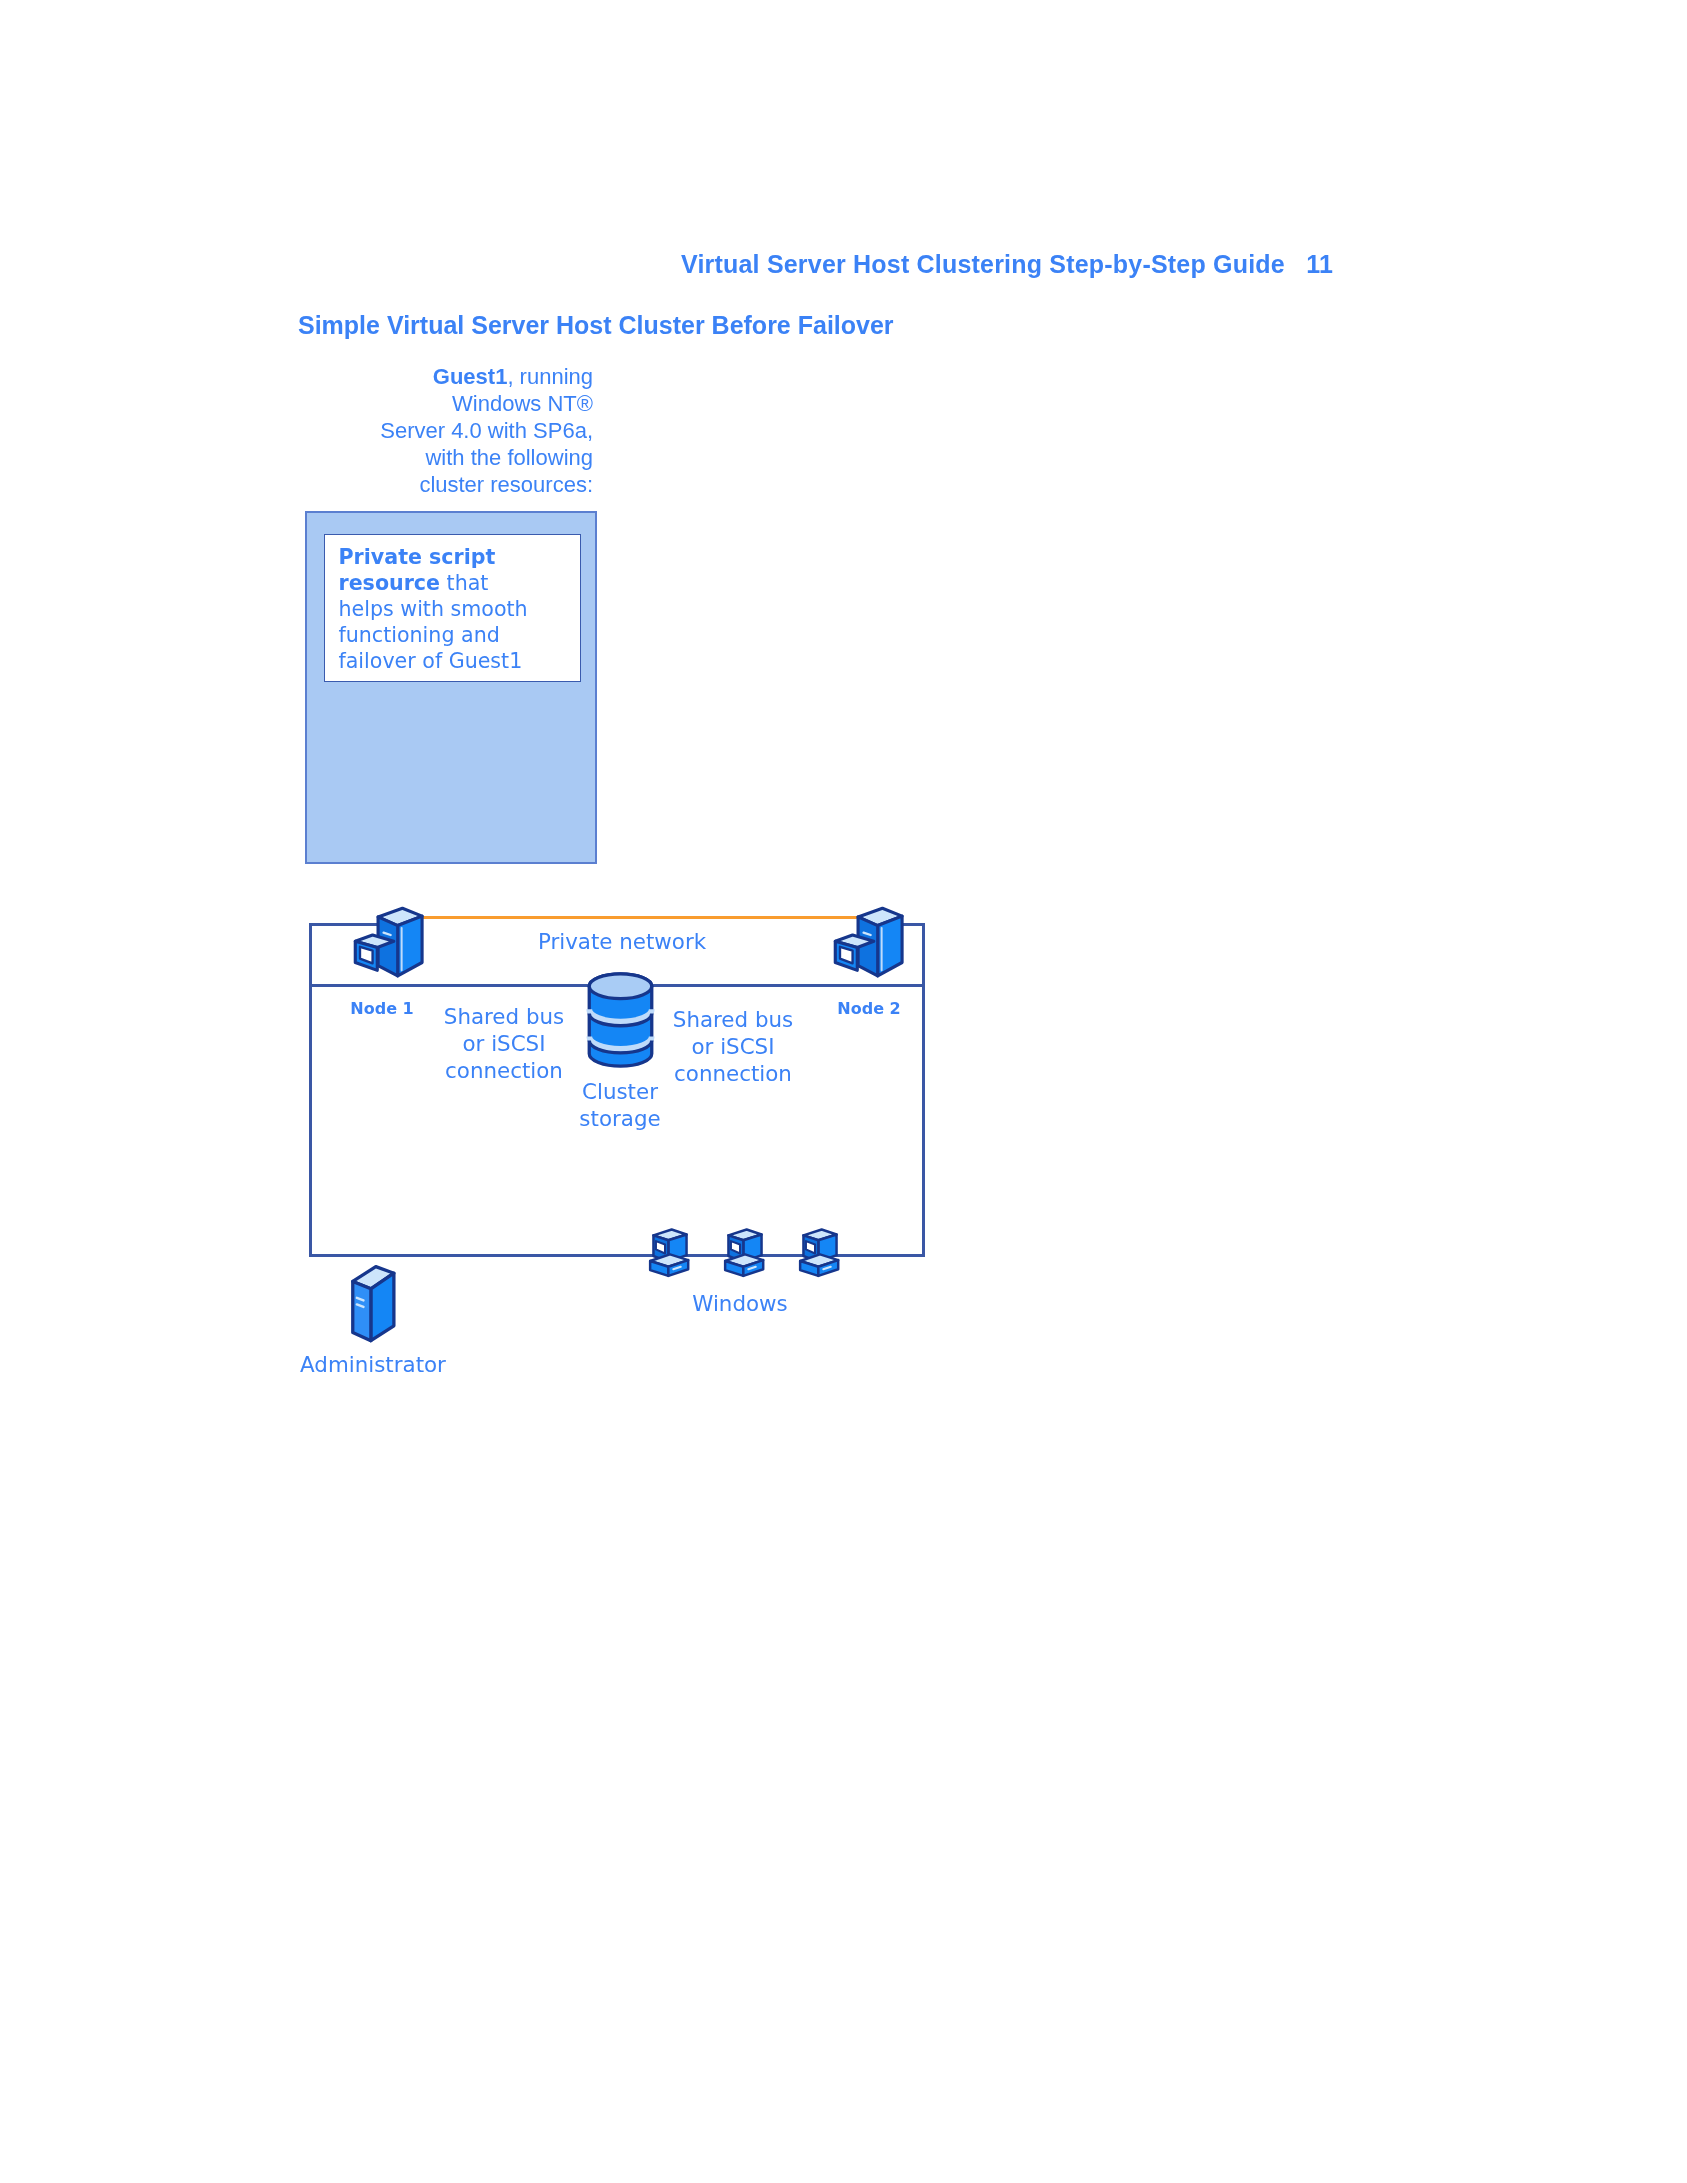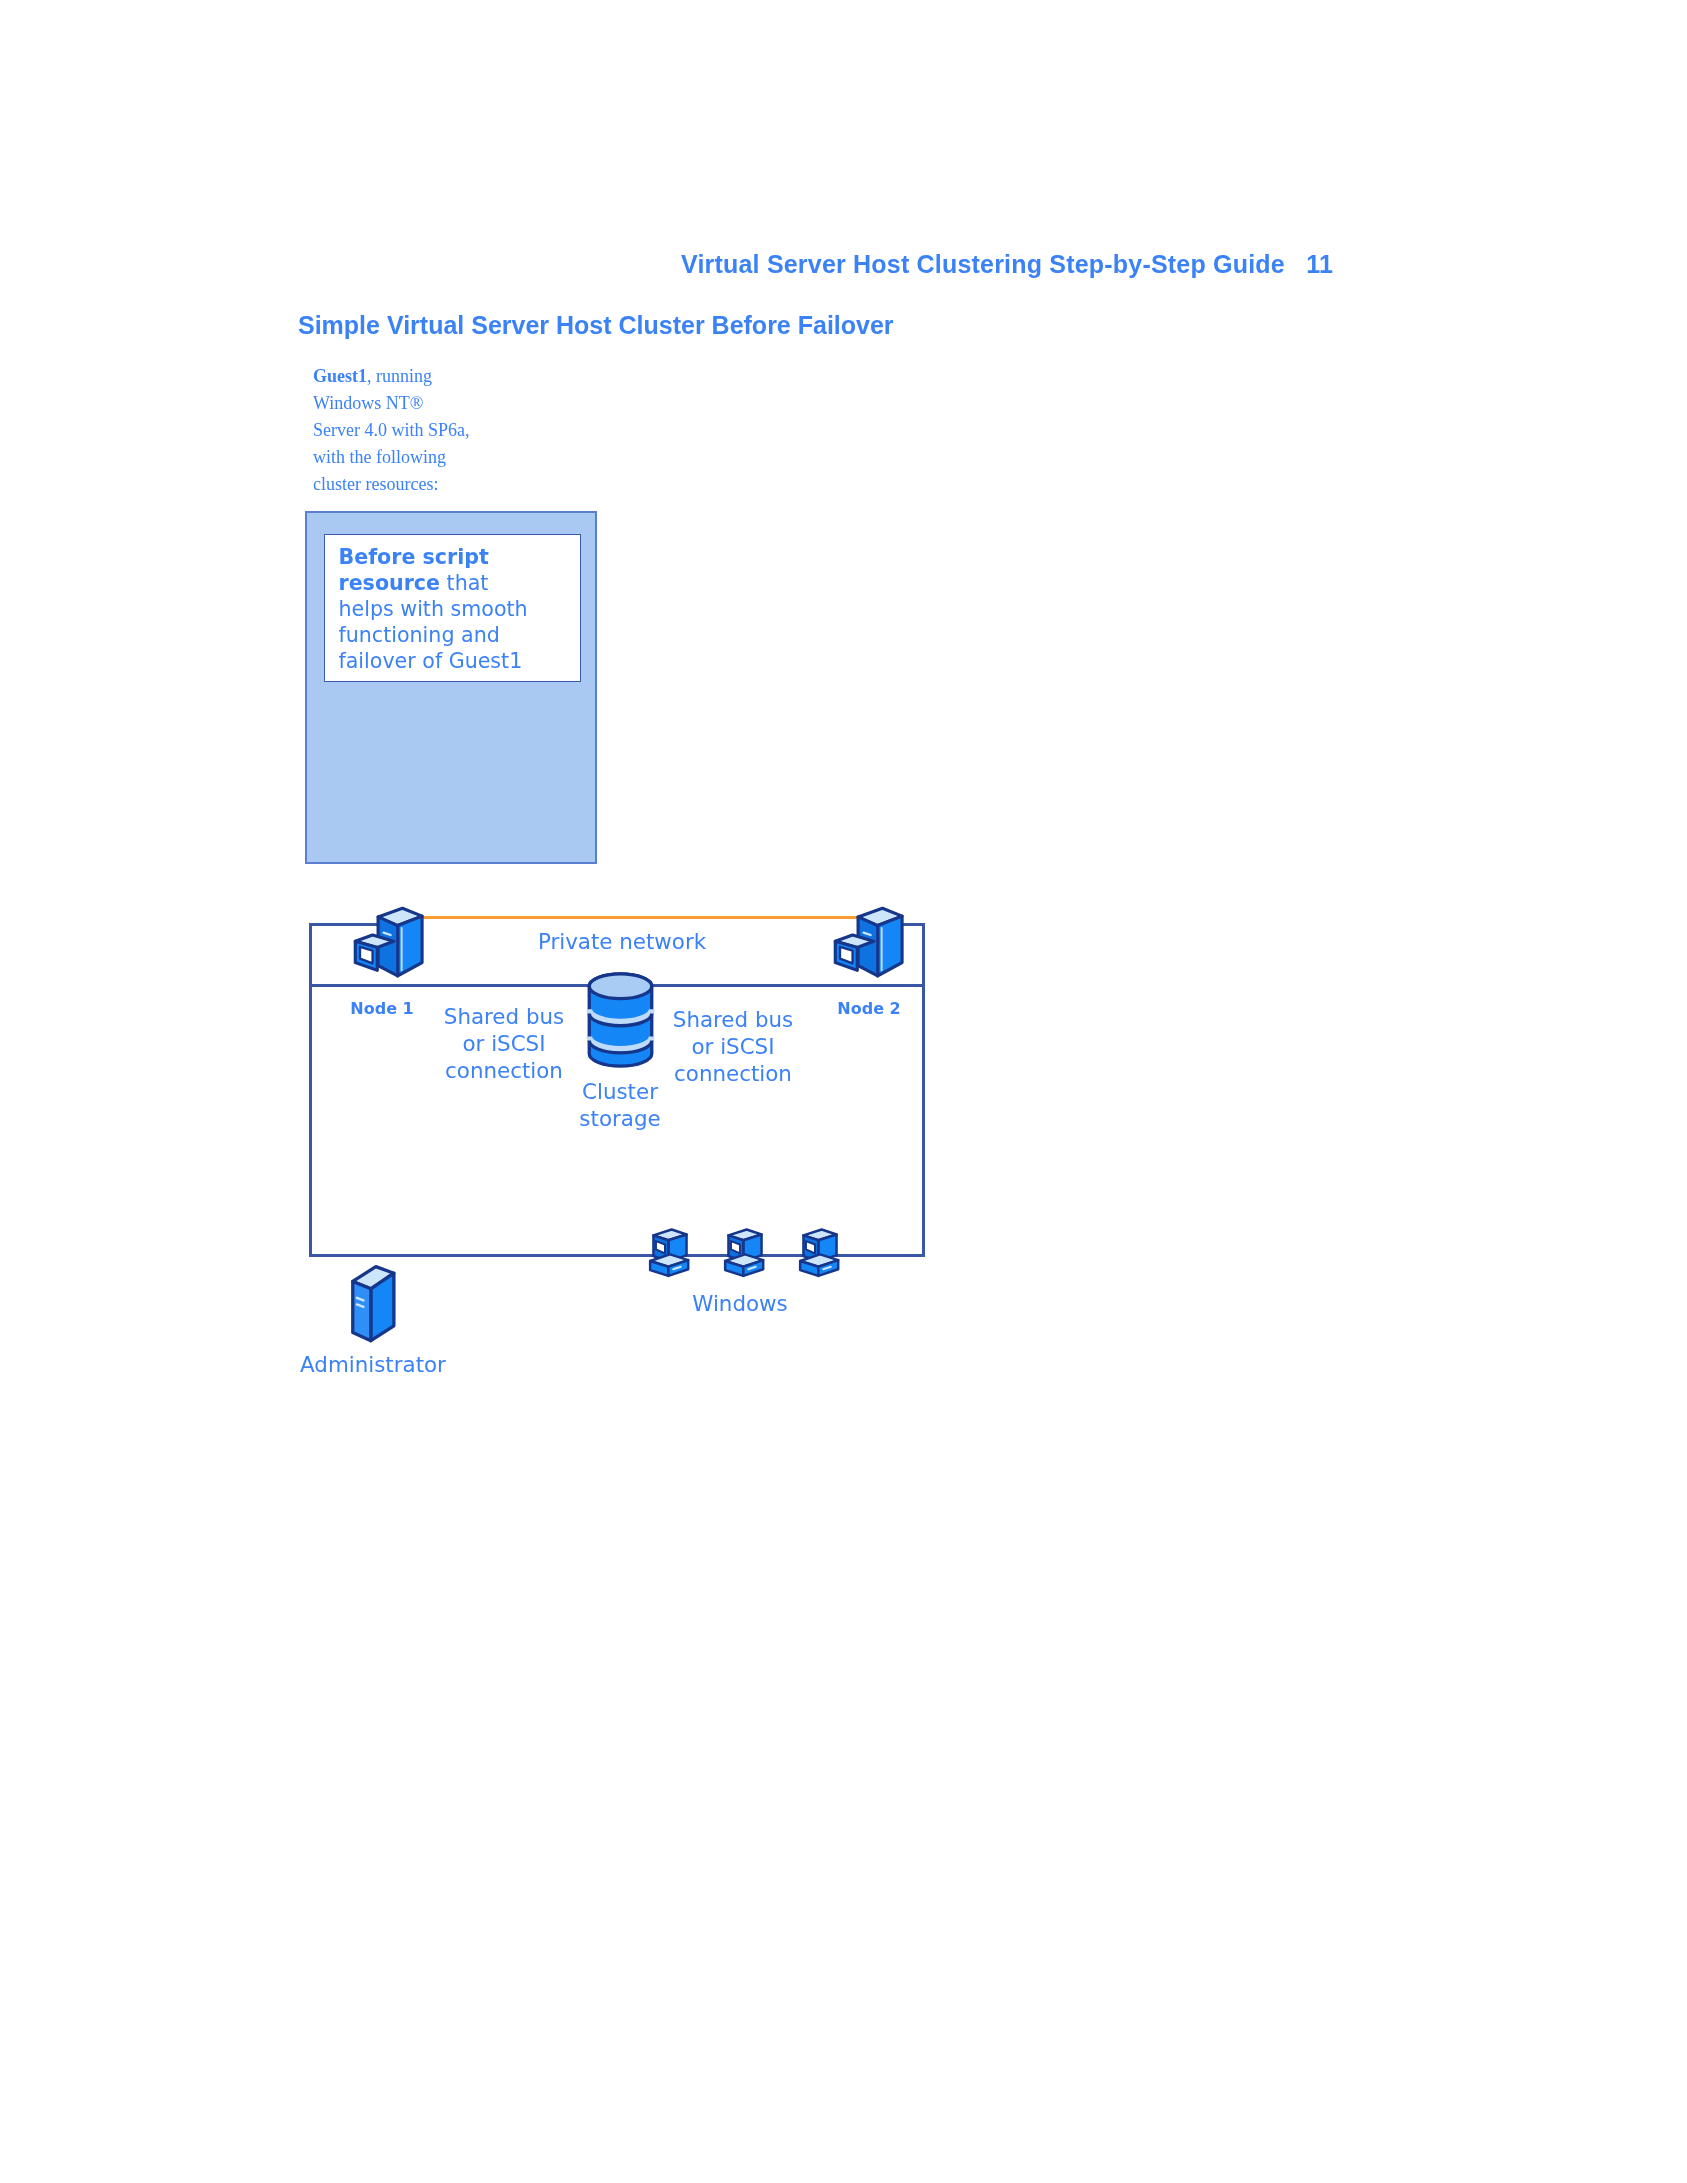--- a/index.html
+++ b/index.html
@@ -24,23 +24,23 @@
   .doc-header .pagenum{margin-left:21.4px;}
   .section-heading{
     left:298px; top:311px;
     font-size:25px; font-weight:bold;
     white-space:nowrap;
   }
 
   
   .guest-callout{
     left:313px; top:363px; width:280px;
-    font-family:Liberation Serif, serif;
-    font-size:18px; line-height:27px;
-    text-align:left; white-space:nowrap;
+    font-family:Liberation Sans, sans-serif;
+    font-size:22px; line-height:27px;
+    text-align:right; white-space:nowrap;
   }
 
   
   .resource-outer{
     left:305px; top:511px;
     width:292px; height:353px;
     background:#A9C9F3;
     border:2.5px solid #5B7FD0;
     box-sizing:border-box;
   }
@@ -147,21 +147,21 @@
   <div class="abs guest-callout">
     <div><b>Guest1</b><span>, running</span></div>
     <div>Windows NT®</div>
     <div>Server 4.0 with SP6a,</div>
     <div>with the following</div>
     <div>cluster resources:</div>
   </div>
 
   <div class="abs resource-outer">
     <div class="resource-inner first">
-      <div><b>Before script</b></div>
+      <div><b>Private script</b></div>
       <div><b>resource</b><span> that</span></div>
       <div>helps with smooth</div>
       <div>functioning and</div>
       <div>failover of Guest1</div>
     </div>
   </div>
 
   <div class="abs cluster-rect"></div>
 
   <div class="abs line" style="left:309px;top:923px;width:82px;"></div>

